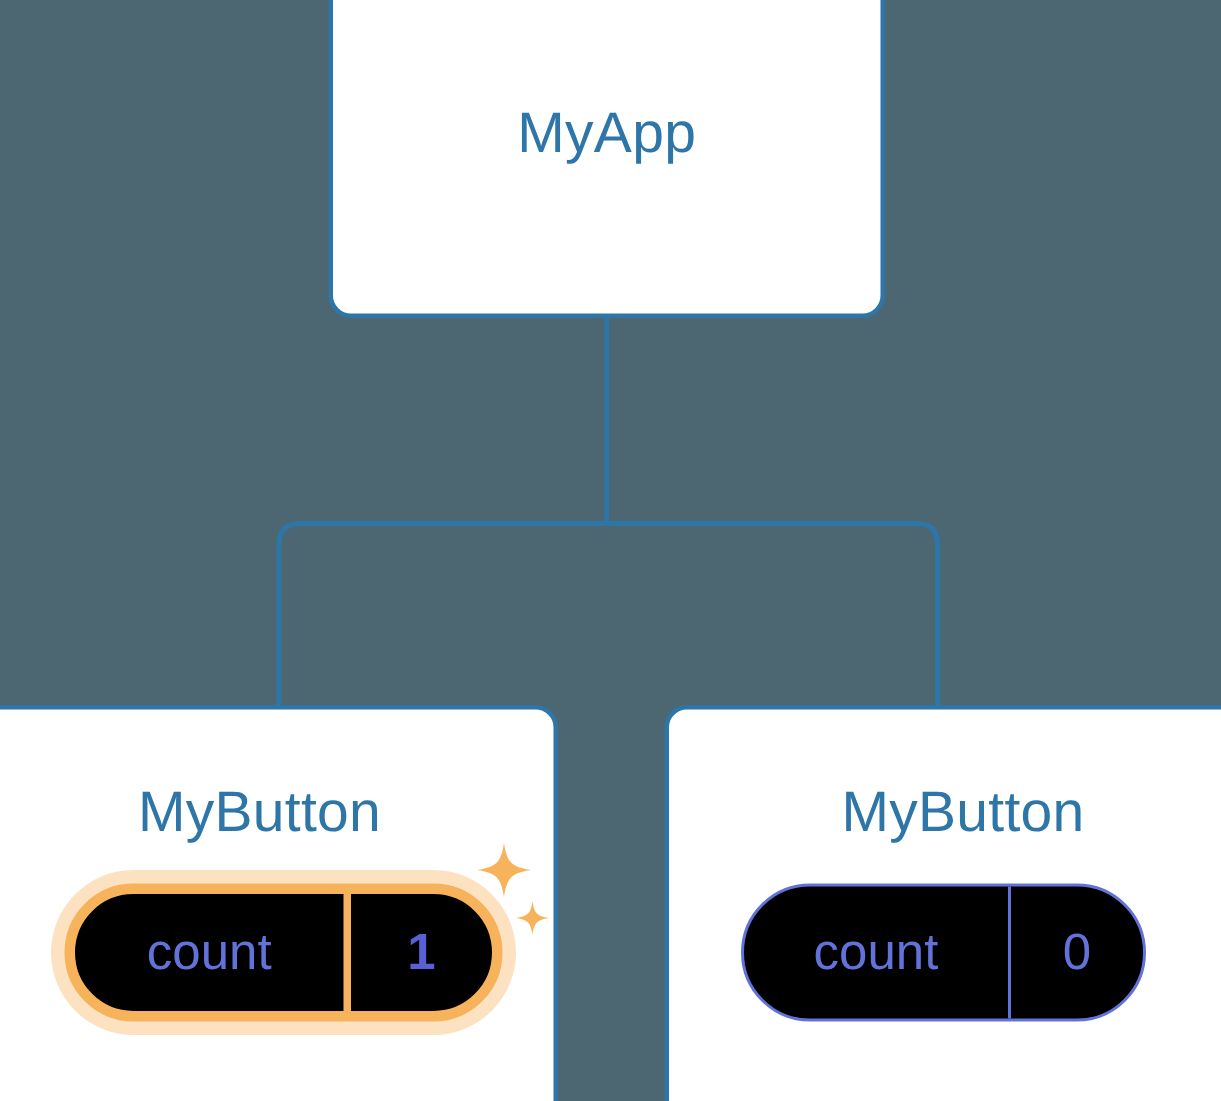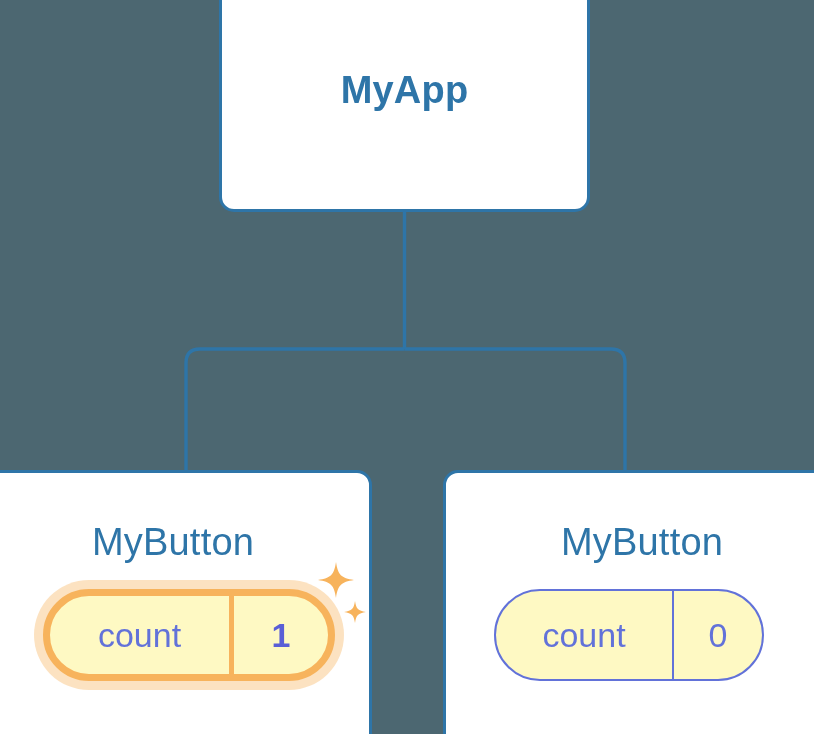--- a/index.html
+++ b/index.html
@@ -62,21 +62,20 @@
     text-align: center;
     color: #2e75a8;
     font-size: 38px;
     font-weight: 400;
     letter-spacing: 0.2px;
     white-space: nowrap;
   }
   #node-myapp .node-title {
     top: 115px;
     transform: translateY(-50%);
-    font-weight: bold;
   }
   #node-mybutton-left .node-title { top: 48px; }
   #node-mybutton-right .node-title { top: 48px; }
 
   
   .pill-wrap {
     position: absolute;
     top: 116px;
     display: flex;
     align-items: center;
@@ -84,21 +83,21 @@
   #node-mybutton-left .pill-wrap  { left: 66px; }
   #node-mybutton-right .pill-wrap { left: 48px; }
 
   .pill {
     position: relative;
     display: flex;
     align-items: stretch;
     height: 92px;
     box-sizing: border-box;
     border-radius: 46px;
-    background: #fef9c3;
+    background: #000000;
   }
   .pill.plain {
     border: 2px solid #6272d9;
     width: 270px;
   }
   .pill.highlight {
     border: 7px solid #f7b35c;
     width: 292px;
     box-shadow: 0 0 0 9px rgba(247,179,92,0.38);
   }

